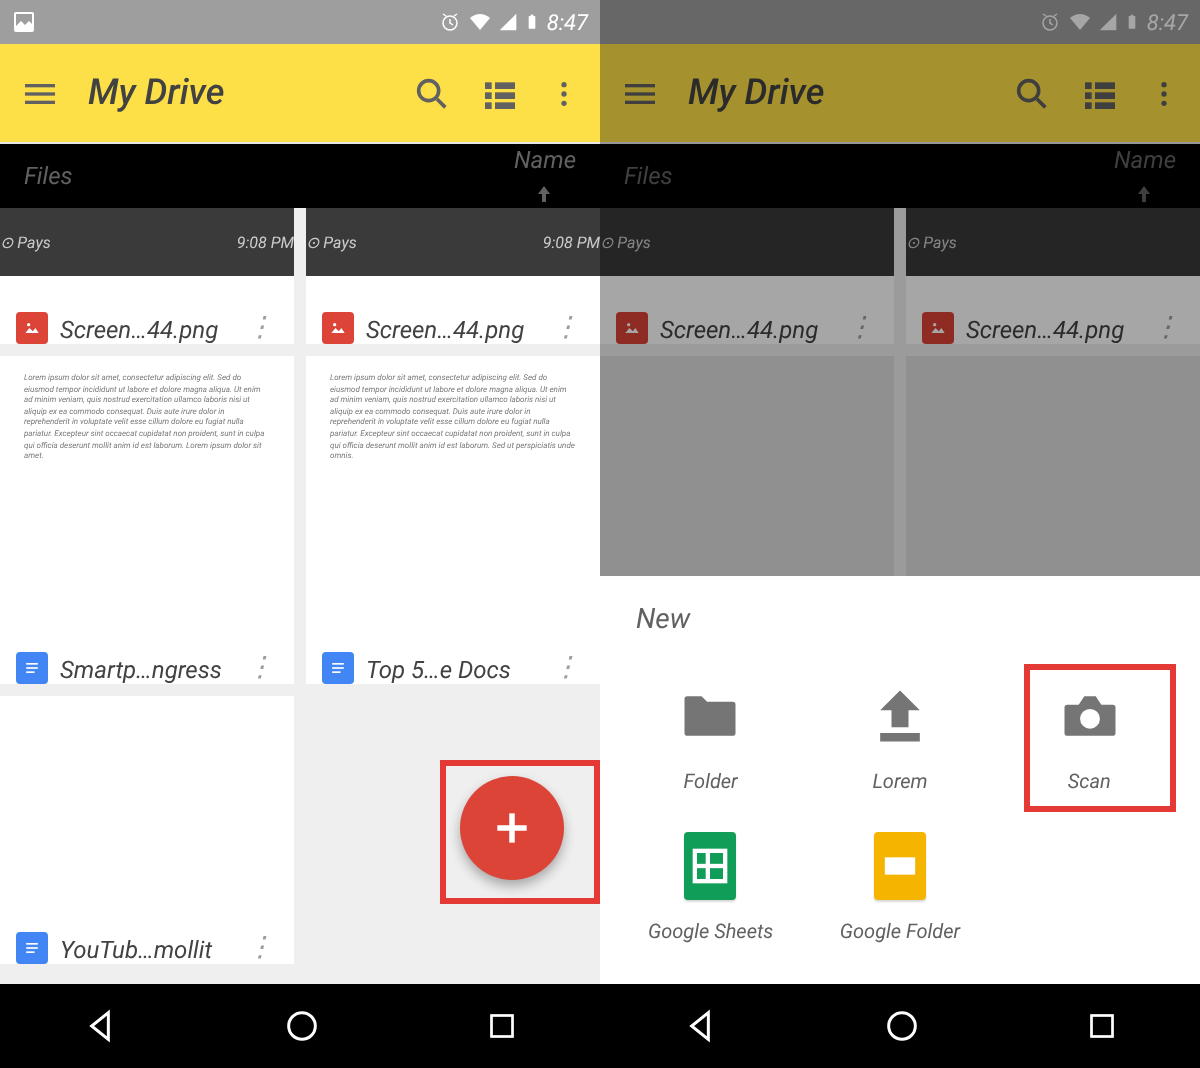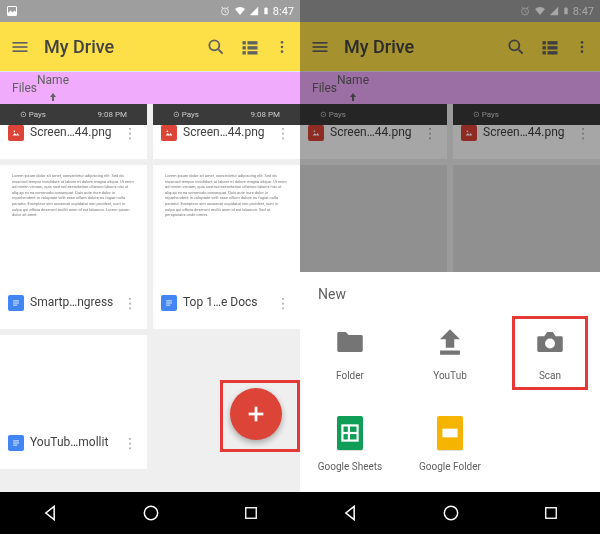--- a/index.html
+++ b/index.html
@@ -1,54 +1,54 @@
 <!DOCTYPE html>
 <html><head>
 <meta charset="utf-8">
 <style>
   * { box-sizing: border-box; margin: 0; padding: 0; }
   body { font-family: Roboto, Arial, sans-serif; background: #fff; width: 600px; height: 534px; overflow: hidden; }
   .container { display: flex; width: 600px; height: 534px; }
-  .phone { width: 300px; height: 534px; display: flex; flex-direction: column; position: relative; background: #f5f5f5; }
+  .phone { width: 300px; height: 534px; display: flex; flex-direction: column; position: relative; background: #f5f5f5; font-style: italic; }
   
   .status-bar { height: 22px; background: #9e9e9e; display: flex; align-items: center; justify-content: space-between; padding: 0 6px; color: #fff; font-size: 11px; }
   .status-left { display: flex; align-items: center; gap: 3px; }
   .status-right { display: flex; align-items: center; gap: 3px; }
   .app-bar { height: 50px; background: #fde047; display: flex; align-items: center; padding: 0 10px; gap: 14px; color: #555; border-bottom: 1px solid #e8e8e8; }
   .app-title { flex: 1; font-size: 18px; color: #424242; font-weight: 500; }
   .app-bar .icon { color: #616161; }
   
-  .subhead { height: 32px; display: flex; align-items: center; padding: 0 12px; font-size: 12px; color: #616161; background: #f0abfc; }
+  .subhead { height: 32px; display: flex; align-items: center; justify-content: space-between; padding: 0 12px; font-size: 12px; color: #616161; background: #000000; }
   .subhead-right { display: flex; align-items: center; gap: 4px; flex-direction: column; }
   
   .content { flex: 1; background: #efefef; padding: 0; position: relative; overflow: hidden; }
   .grid { display: grid; grid-template-columns: 1fr 1fr; gap: 6px; padding: 0; }
   .tile { background: #fff; display: flex; flex-direction: column; }
-  .tile-thumb { height: 21px; background: #3a3a3a; display: flex; align-items: center; padding: 0 20px; font-size: 8px; color: #ccc; justify-content: space-between; }
-  .tile-footer { height: 34px; display: flex; align-items: flex-start; padding: 0 8px; gap: 6px; font-size: 12px; color: #424242; }
+  .tile-thumb { height: 34px; background: #3a3a3a; display: flex; align-items: center; padding: 0 0; font-size: 8px; color: #ccc; justify-content: space-between; }
+  .tile-footer { height: 34px; display: flex; align-items: flex-end; padding: 0 8px; gap: 6px; font-size: 12px; color: #424242; }
   .file-icon-img { width: 16px; height: 16px; background: #db4437; border-radius: 2px; display: flex; align-items: center; justify-content: center; flex-shrink: 0; }
   .file-icon-doc { width: 16px; height: 16px; background: #4285f4; border-radius: 2px; display: flex; align-items: center; justify-content: center; flex-shrink: 0; }
   .file-label { flex: 1; white-space: nowrap; overflow: hidden; text-overflow: ellipsis; }
   .file-menu { color: #9e9e9e; font-size: 14px; padding: 0 2px; }
   
   .doc-preview { height: 130px; background: #fff; padding: 8px 12px; font-size: 4px; line-height: 1.4; color: #777; overflow: hidden; }
   .doc-preview-short { height: 100px; }
   
   .fab { position: absolute; right: 18px; bottom: 52px; width: 52px; height: 52px; border-radius: 50%; background: #db4437; color: #fff; display: flex; align-items: center; justify-content: center; font-size: 26px; box-shadow: 0 3px 6px rgba(0,0,0,0.3); }
   .highlight-box { position: absolute; border: 3px solid #e53935; }
   .highlight-fab { right: 0px; bottom: 40px; width: 80px; height: 72px; }
   
   .nav-bar { height: 42px; background: #000; display: flex; align-items: center; justify-content: space-around; color: #fff; }
   
   .overlay { position: absolute; inset: 0; background: rgba(0,0,0,0.35); z-index: 5; }
   .phone2 .app-bar, .phone2 .status-bar, .phone2 .subhead, .phone2 .content-top { position: relative; z-index: 1; }
   
   .sheet { position: absolute; left: 0; right: 0; bottom: 42px; background: #fff; z-index: 10; padding: 14px 8px 12px; }
   .sheet-title { font-size: 14px; color: #616161; padding: 0 10px 12px; }
-  .sheet-grid { display: grid; grid-template-columns: repeat(3, 1fr); gap: 16px; }
+  .sheet-grid { display: grid; grid-template-columns: repeat(3, 1fr); gap: 0; }
   .sheet-item { display: flex; flex-direction: column; align-items: center; gap: 8px; padding: 8px 2px; }
   .sheet-item-label { font-size: 10px; color: #616161; }
   .sheet-icon { width: 40px; height: 40px; display: flex; align-items: center; justify-content: center; }
   .sheet-icon svg { width: 34px; height: 34px; }
   .doc-tile { width: 26px; height: 34px; border-radius: 2px; display: flex; align-items: center; justify-content: center; box-shadow: 0 1px 1px rgba(0,0,0,0.15); }
   .doc-tile.blue { background: #4285f4; }
   .doc-tile.green { background: #0f9d58; }
   .doc-tile.yellow { background: #f4b400; }
   .highlight-scan { right: 12px; top: 44px; width: 76px; height: 74px; z-index: 15; }
   
@@ -198,21 +198,21 @@
         <div class="tile">
           <div class="doc-preview">Lorem ipsum dolor sit amet, consectetur adipiscing elit. Sed do eiusmod tempor incididunt ut labore et dolore magna aliqua. Ut enim ad minim veniam, quis nostrud exercitation ullamco laboris nisi ut aliquip ex ea commodo consequat. Duis aute irure dolor in reprehenderit in voluptate velit esse cillum dolore eu fugiat nulla pariatur. Excepteur sint occaecat cupidatat non proident, sunt in culpa qui officia deserunt mollit anim id est laborum. Sed ut perspiciatis unde omnis.</div>
           <div class="tile-footer">
             <span class="file-icon-doc">
                 <svg width="10" height="10" viewBox="0 0 24 24" fill="#fff">
                   <rect x="5" y="6" width="14" height="2"></rect>
                   <rect x="5" y="11" width="14" height="2"></rect>
                   <rect x="5" y="16" width="10" height="2"></rect>
                 </svg>
               </span>
-            <span class="file-label">Top 1…e Docs</span>
+            <span class="file-label">Top 5…e Docs</span>
             <span class="file-menu">⋮</span>
           </div>
         </div>
 
         <div class="tile">
           <div class="doc-preview doc-preview-short"></div>
           <div class="tile-footer">
             <span class="file-icon-doc">
                 <svg width="10" height="10" viewBox="0 0 24 24" fill="#fff">
                   <rect x="5" y="6" width="14" height="2"></rect>
@@ -382,21 +382,21 @@
           </div>
           <span class="sheet-item-label">Folder</span>
         </div>
         <div class="sheet-item">
           <div class="sheet-icon">
             <svg viewBox="0 0 24 24" fill="#757575">
                 <path d="M12 3 L19 10 H15 V16 H9 V10 H5 Z"></path>
                 <rect x="5" y="18" width="14" height="3"></rect>
               </svg>
           </div>
-          <span class="sheet-item-label">YouTub</span>
+          <span class="sheet-item-label">Lorem</span>
         </div>
         <div class="sheet-item">
           <div class="sheet-icon">
             <svg viewBox="0 0 24 24" fill="#757575">
                 <path d="M4 8 H8 L10 5 H14 L16 8 H20 Q21 8 21 9 V18 Q21 19 20 19 H4 Q3 19 3 18 V9 Q3 8 4 8 Z"></path>
                 <circle cx="12" cy="13" r="3.5" fill="#fff"></circle>
               </svg>
           </div>
           <span class="sheet-item-label">Scan</span>
         </div>

